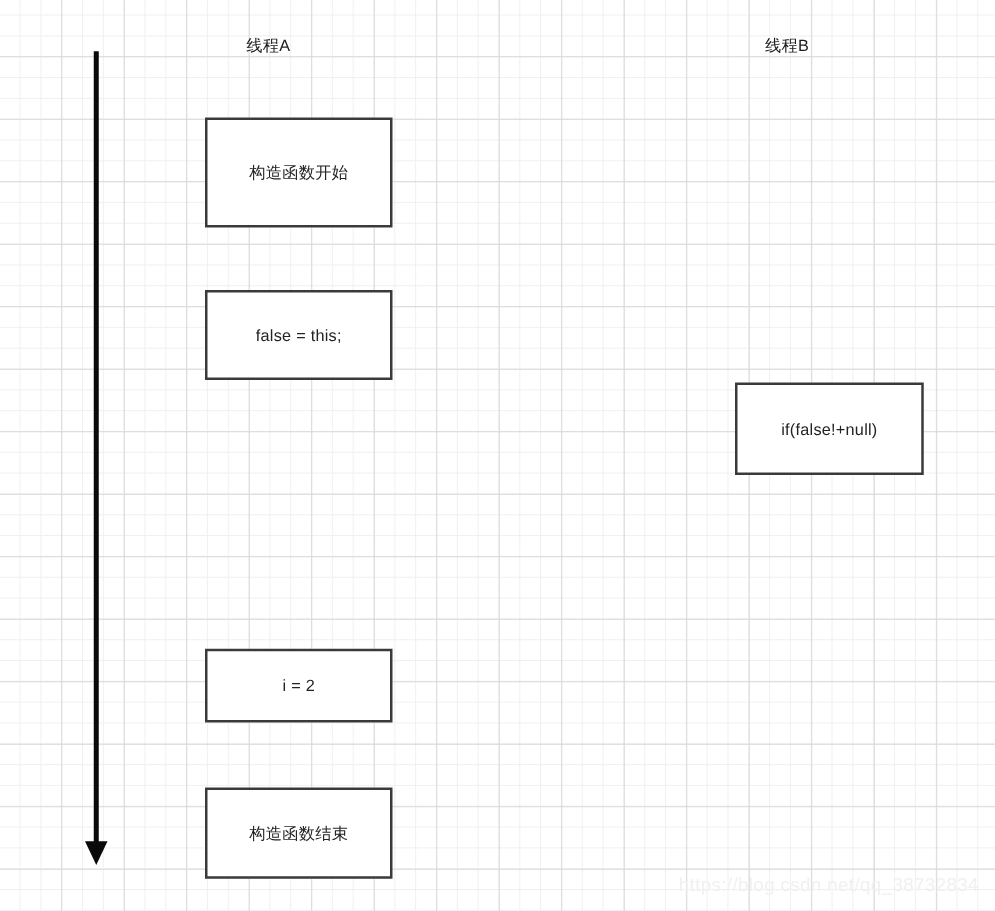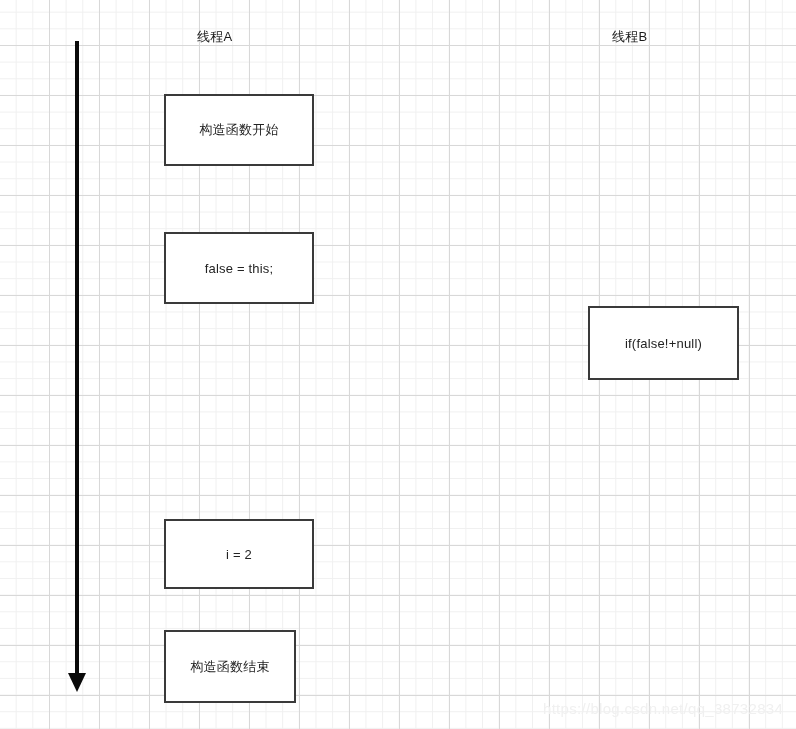--- a/index.html
+++ b/index.html
@@ -93,36 +93,36 @@
 
 <div id="canvas">
 
   <div class="lane-label" style="left:197px; top:28px;">线程A</div>
 
   <div class="lane-label" style="left:612px; top:28px;">线程B</div>
 
   <div class="timeline"></div>
   <div class="timeline-arrowhead"></div>
 
-  <div class="node" style="left:164px; top:94px; width:150px; height:72px;">
+  <div class="node" style="left:164px; top:94px; width:150px; height:88px;">
     <span class="node-label">构造函数开始</span>
   </div>
 
   <div class="node" style="left:588px; top:306px; width:151px; height:74px;">
     <span class="node-label">if(false!+null)</span>
   </div>
 
   <div class="node" style="left:164px; top:232px; width:150px; height:72px;">
     <span class="node-label">false = this;</span>
   </div>
 
 
-  <div class="node" style="left:164px; top:519px; width:150px; height:70px;">
+  <div class="node" style="left:164px; top:519px; width:150px; height:59px;">
     <span class="node-label">i = 2</span>
   </div>
 
-  <div class="node" style="left:164px; top:630px; width:132px; height:73px;">
+  <div class="node" style="left:164px; top:630px; width:150px; height:73px;">
     <span class="node-label">构造函数结束</span>
   </div>
 
   <div class="watermark">https://blog.csdn.net/qq_38732834</div>
 
 </div>
 
 </body></html>

